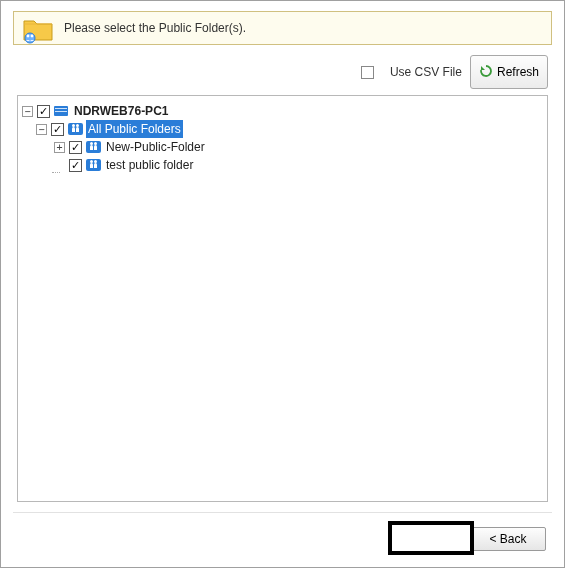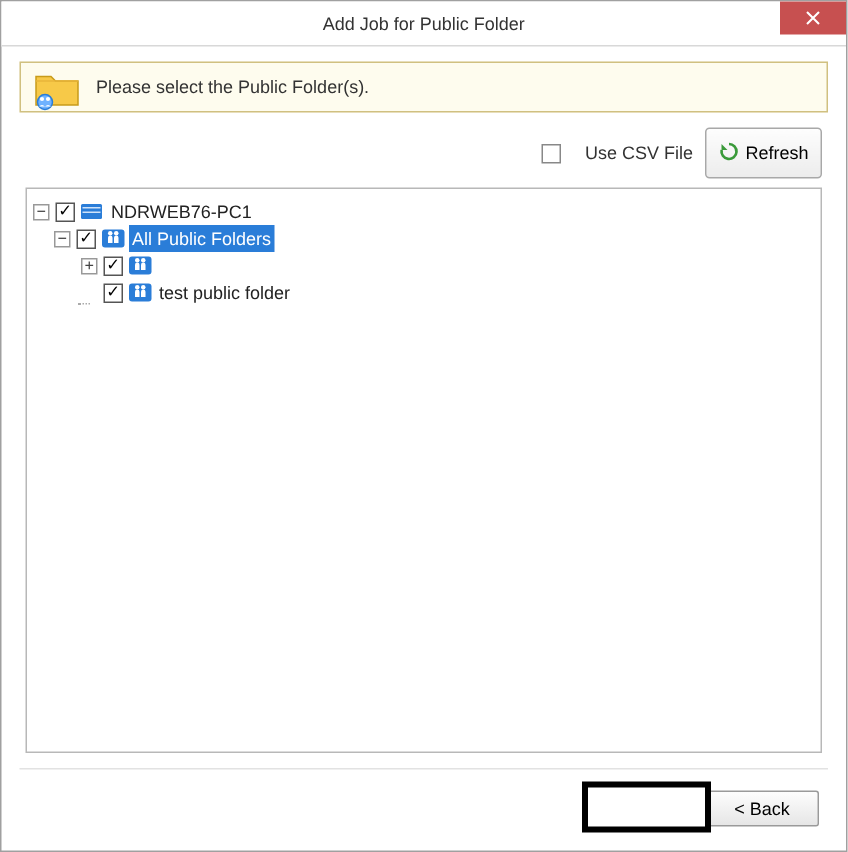--- a/index.html
+++ b/index.html
@@ -39,28 +39,20 @@
   .wiz-btn { width:76px; height:24px; border:1px solid #9a9a9a; background: linear-gradient(#fdfdfd,#e6e6e6); font-size:12px; cursor:pointer; border-radius:2px;}
   .wiz-btn.default { outline: 1px dotted #555; outline-offset:-4px;}
   .highlight-frame { position:absolute; border:4px solid #000; pointer-events:none; }
   .conn-h { border-top:1px dotted #aaa; width:8px; display:inline-block; margin-left:-2px;}
 </style>
 </head>
 <body>
 
 <div class="window">
 
-  <div class="titlebar">
-    <div class="title-text">Add Job for Public Folder</div>
-    <div class="close-btn">
-      <svg viewBox="0 0 10 10">
-          <path d="M1 1 L9 9 M9 1 L1 9" stroke="#fff" stroke-width="1.4"></path>
-        </svg>
-    </div>
-  </div>
 
   <div class="content">
 
     <div class="prompt-panel">
       <div class="prompt-icon">
         <svg width="32" height="32" viewBox="0 0 32 32">
           <path d="M2 9 h10 l3 3 h15 v16 h-28 z" fill="#f7c948" stroke="#c89b1a"></path>
           <path d="M2 12 h28" stroke="#e8b53a"></path>
           <circle cx="8" cy="26" r="5" fill="#6fb2ff" stroke="#2a7dd8"></circle>
           <circle cx="6" cy="24" r="1.4" fill="#fff"></circle>
@@ -90,21 +82,21 @@
 
     <div class="tree-panel">
       <div class="tree">
 
         <div class="node depth0">
           <span class="exp">−</span>
           <span class="chk checked"></span>
           <span class="node-icon">
               <span class="server-icon"></span>
             </span>
-          <span class="label" style="font-weight:normal">NDRWEB76-PC1</span>
+          <span class="label" style="font-weight:bold">NDRWEB76-PC1</span>
         </div>
 
         <div class="node depth1">
           <span class="exp">−</span>
           <span class="chk checked"></span>
           <span class="node-icon">
               <span class="people-icon">
                 <span class="p"></span>
                 <span class="p"></span>
               </span>
@@ -114,20 +106,21 @@
 
         <div class="node depth2">
           <span class="exp">+</span>
           <span class="chk checked"></span>
           <span class="node-icon">
               <span class="people-icon">
                 <span class="p"></span>
                 <span class="p"></span>
               </span>
             </span>
+          <span class="label">New-Public-Folder</span>
         </div>
 
 
         <div class="node depth2">
           <span class="exp-empty"><span class="conn-h"></span></span>
           <span class="chk checked"></span>
           <span class="node-icon">
               <span class="people-icon">
                 <span class="p"></span>
                 <span class="p"></span>

